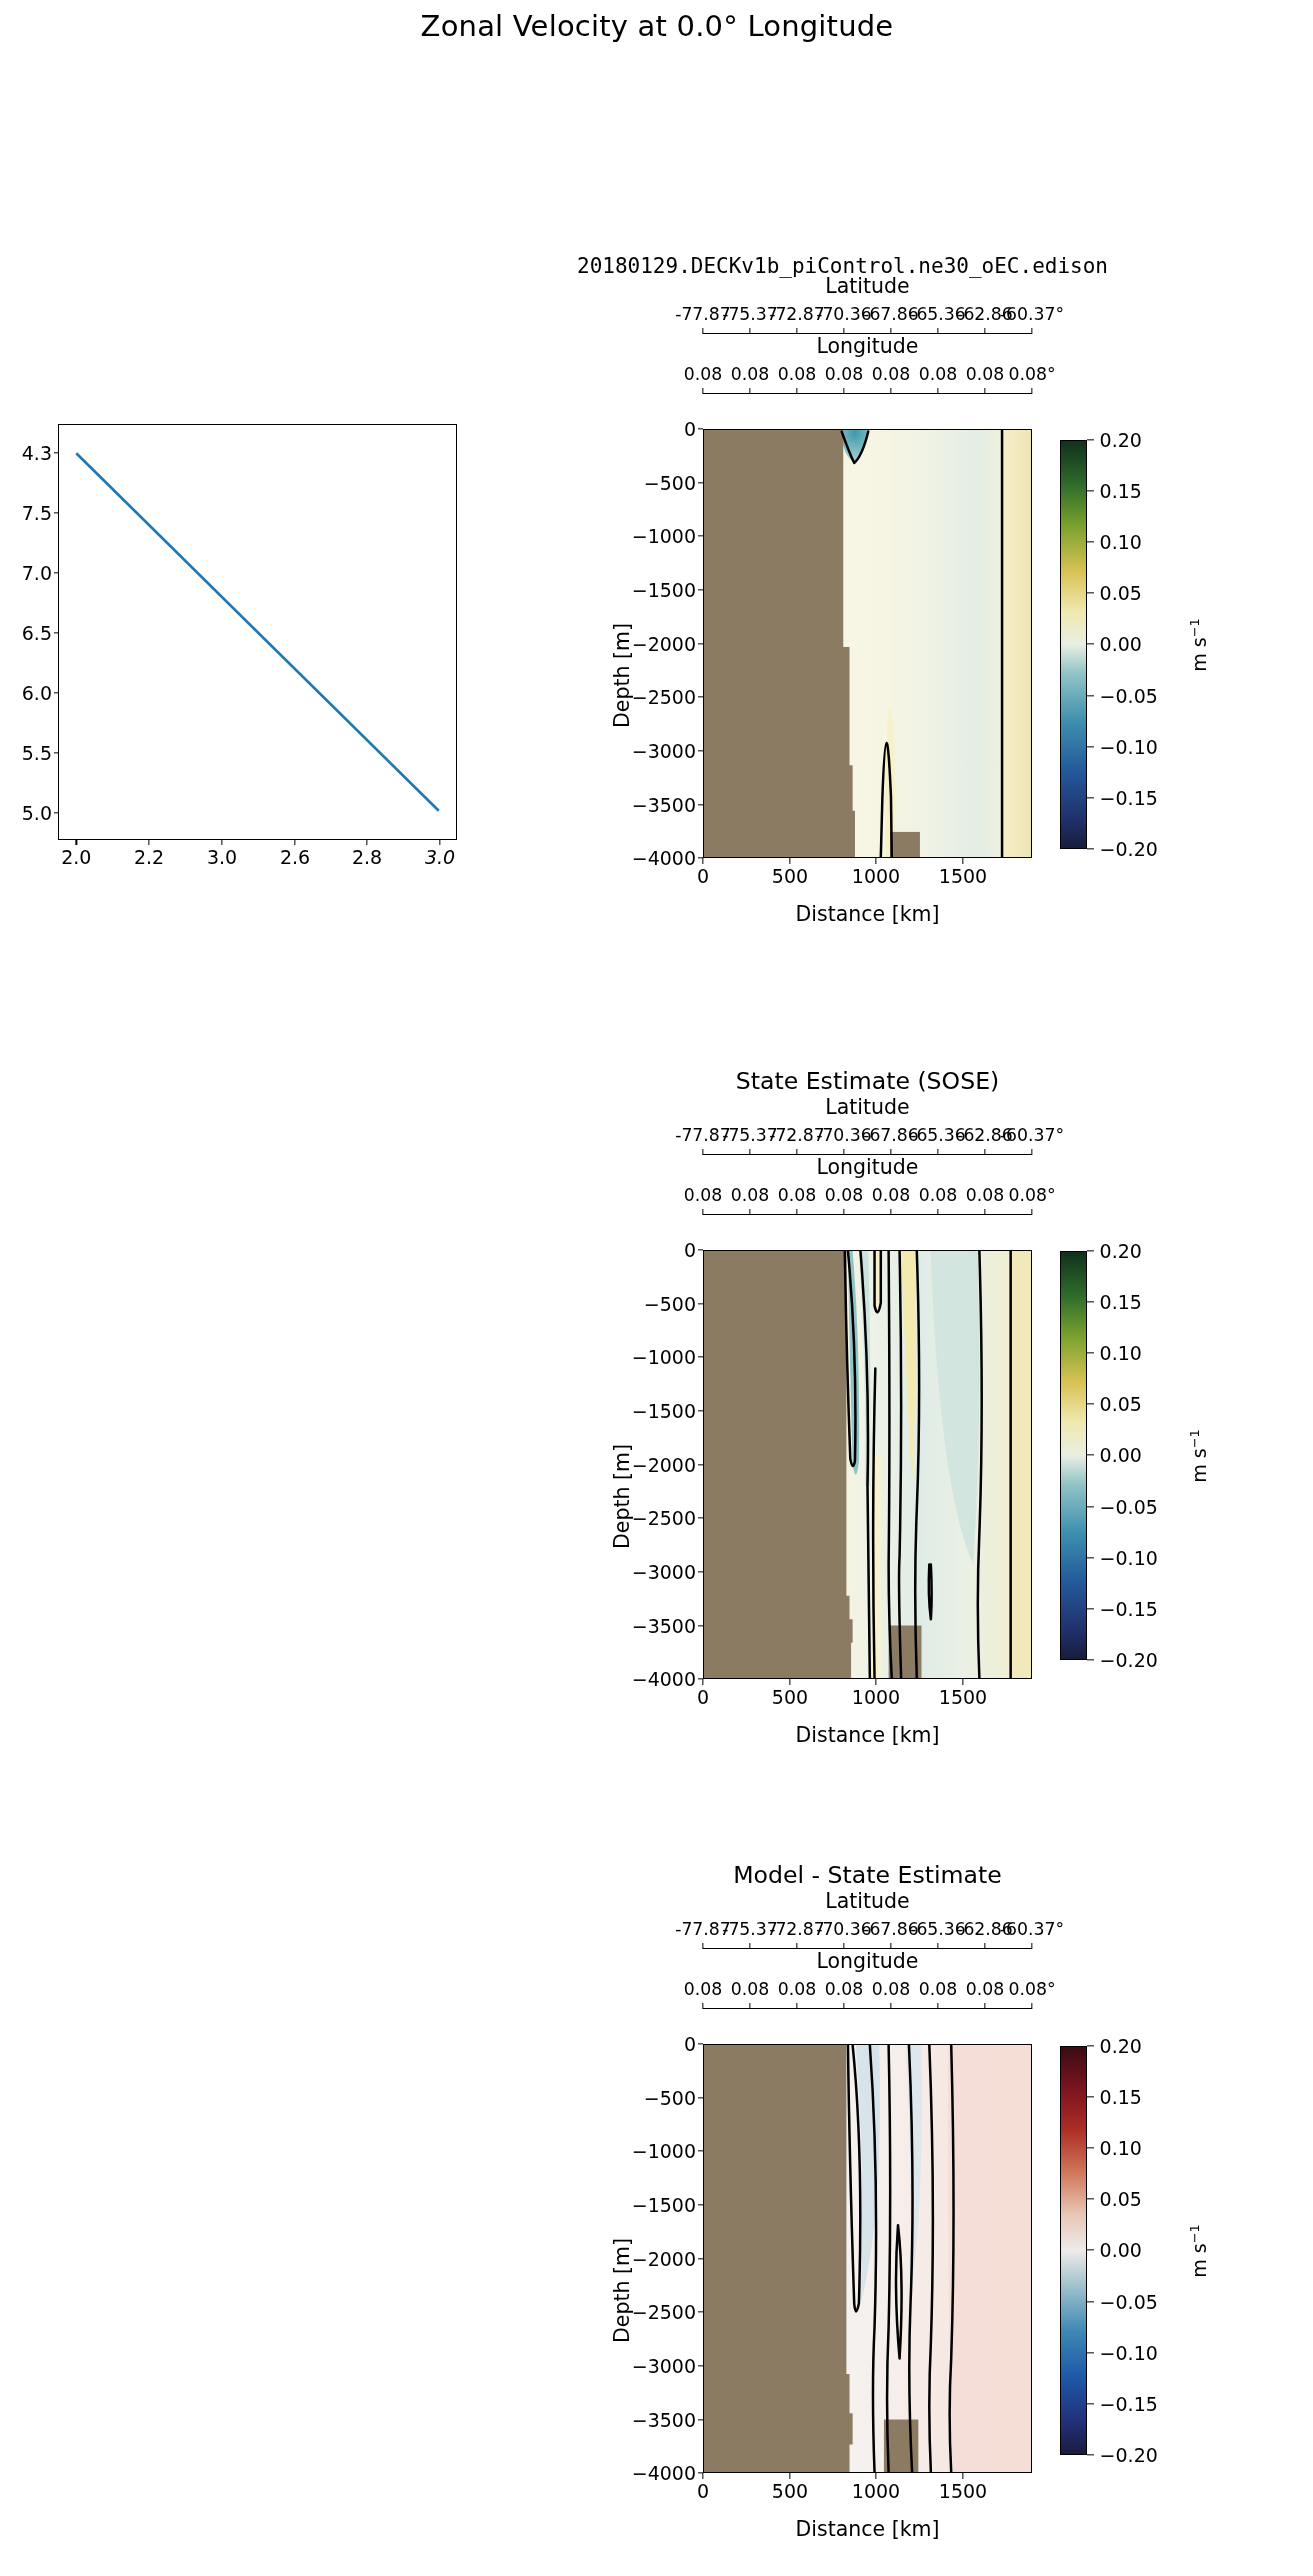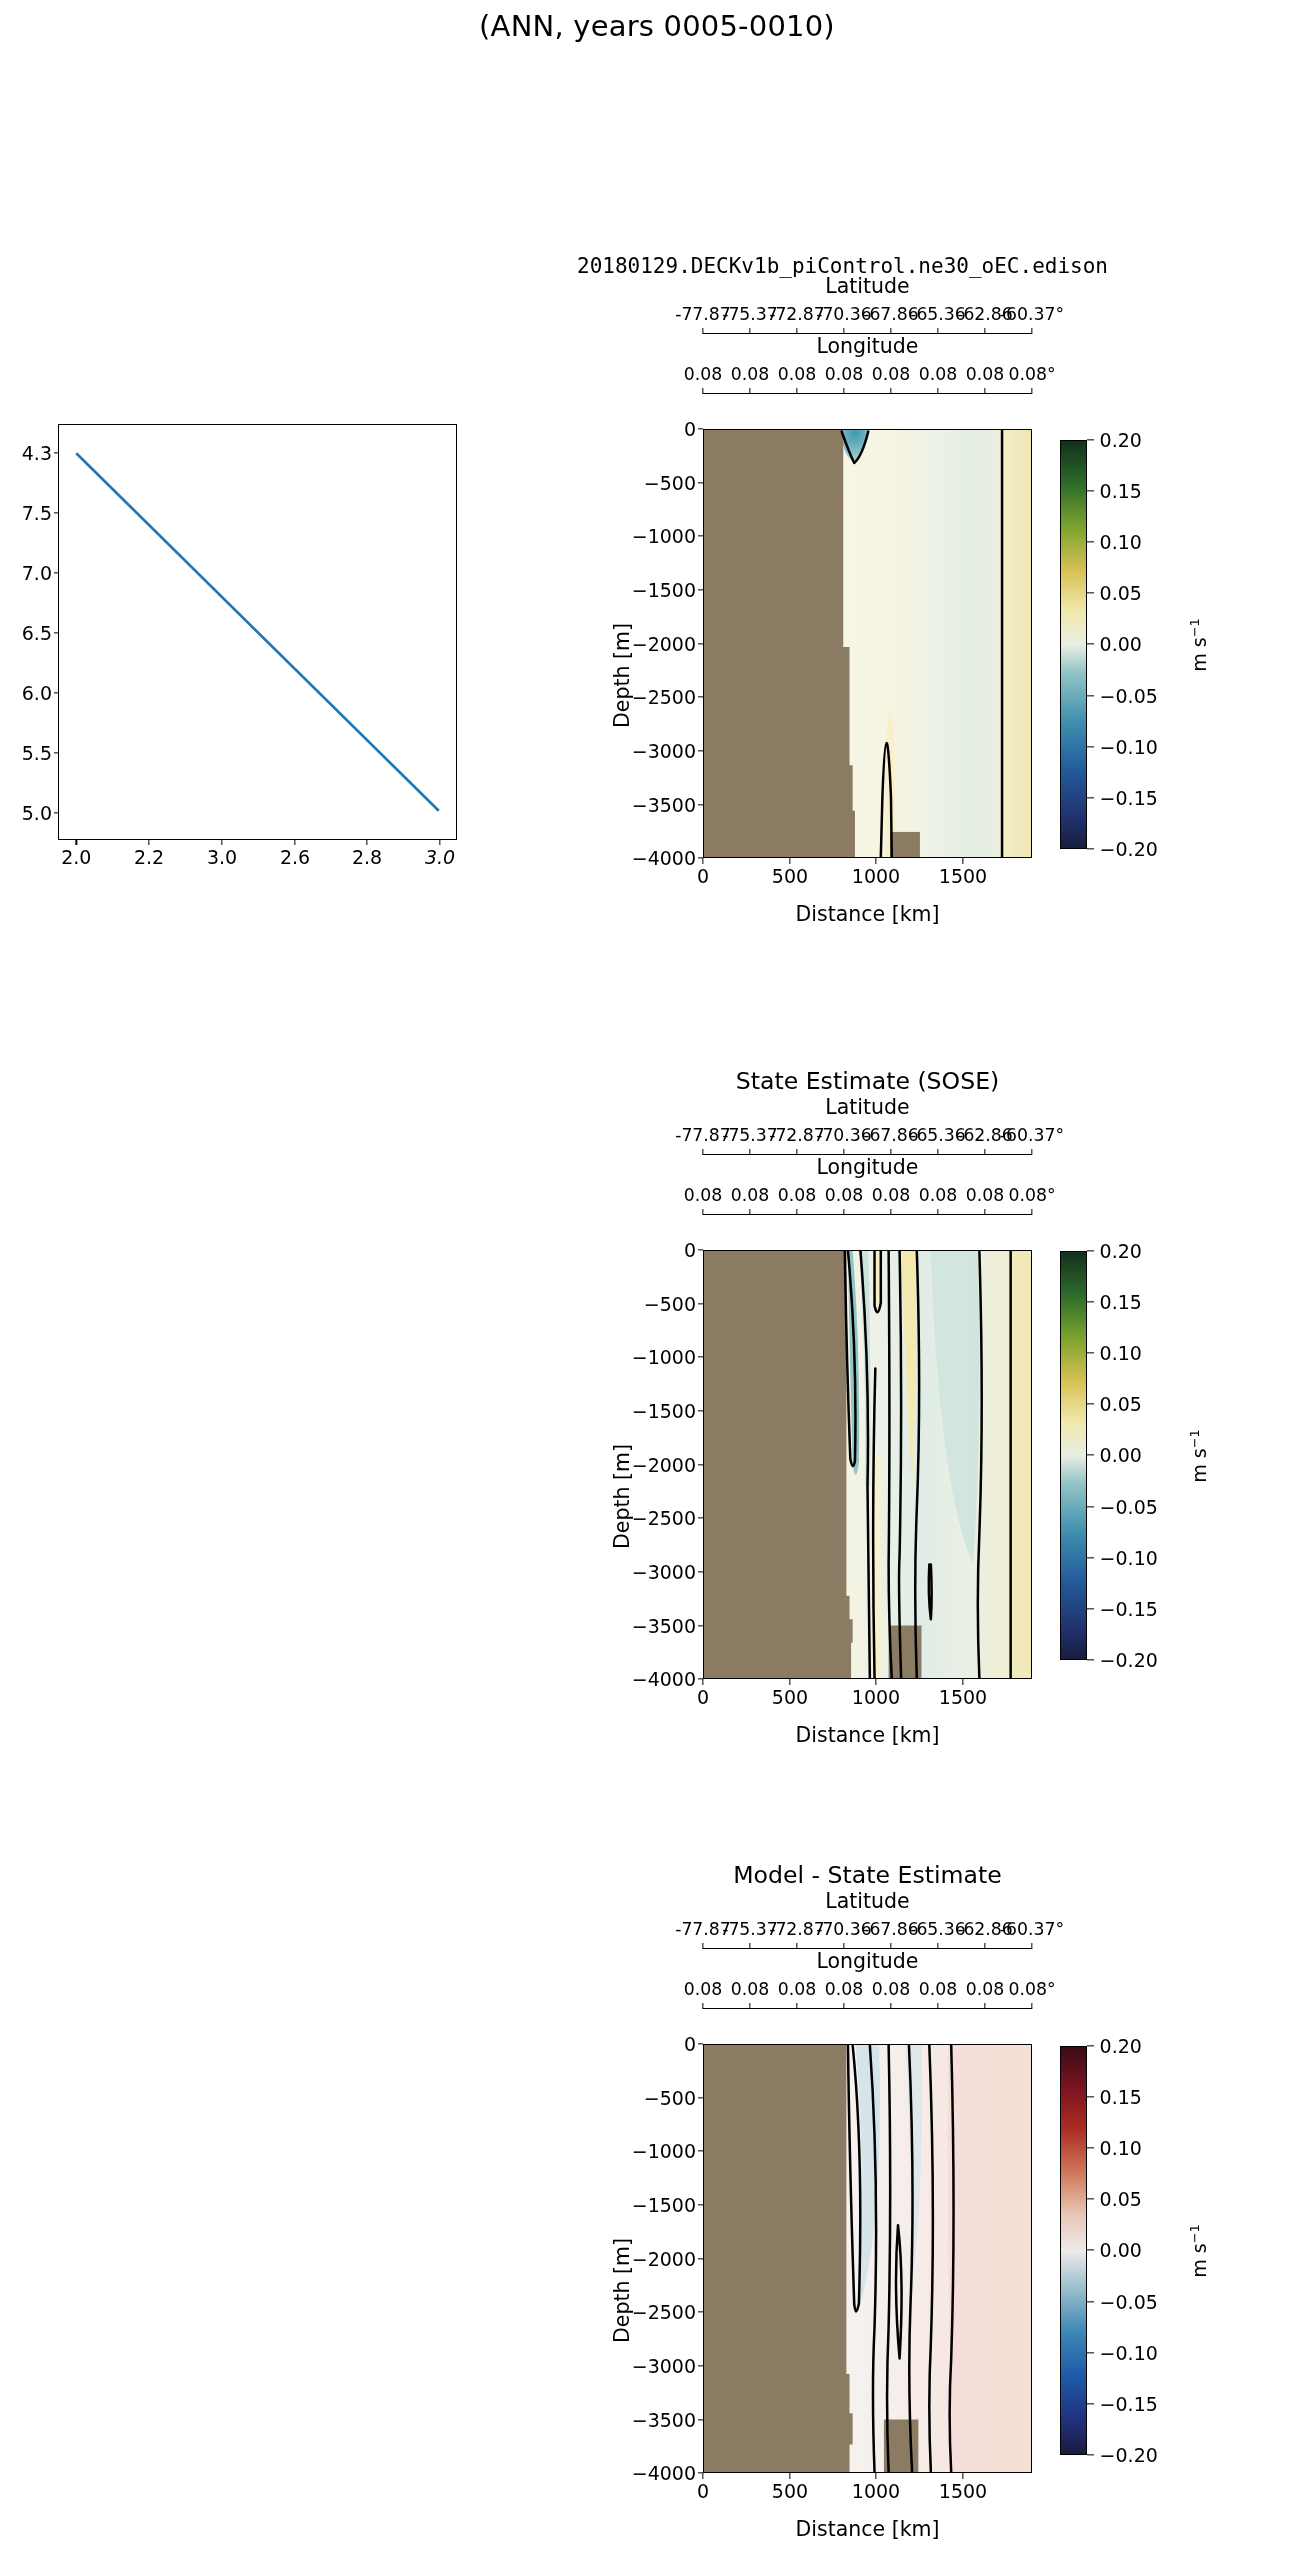--- a/index.html
+++ b/index.html
@@ -65,21 +65,21 @@
                transform-origin:center center;}
 
   sup{font-size:.68em;vertical-align:super;}
 </style>
 </head>
 <body>
 
 <div class="fig">
 
   <div id="suptitle">
-    <span class="l2">(ANN, years 0005-0010)</span>
+    <span>Zonal Velocity at 0.0° Longitude</span>
   </div>
 
   <div class="axes" id="lineplot">
     <svg viewBox="0 0 506 528" preserveAspectRatio="none">
       <polyline points="22,36 484,492" fill="none" stroke="#1f77b4" stroke-width="3.4"></polyline>
     </svg>
   <div class="tickmark-y" style="top: 388px;"></div>
       <div class="ytick-lbl" style="top: 388px;">5.0</div>
       <div class="tickmark-y" style="top: 328px;"></div>
       <div class="ytick-lbl" style="top: 328px;">5.5</div>

